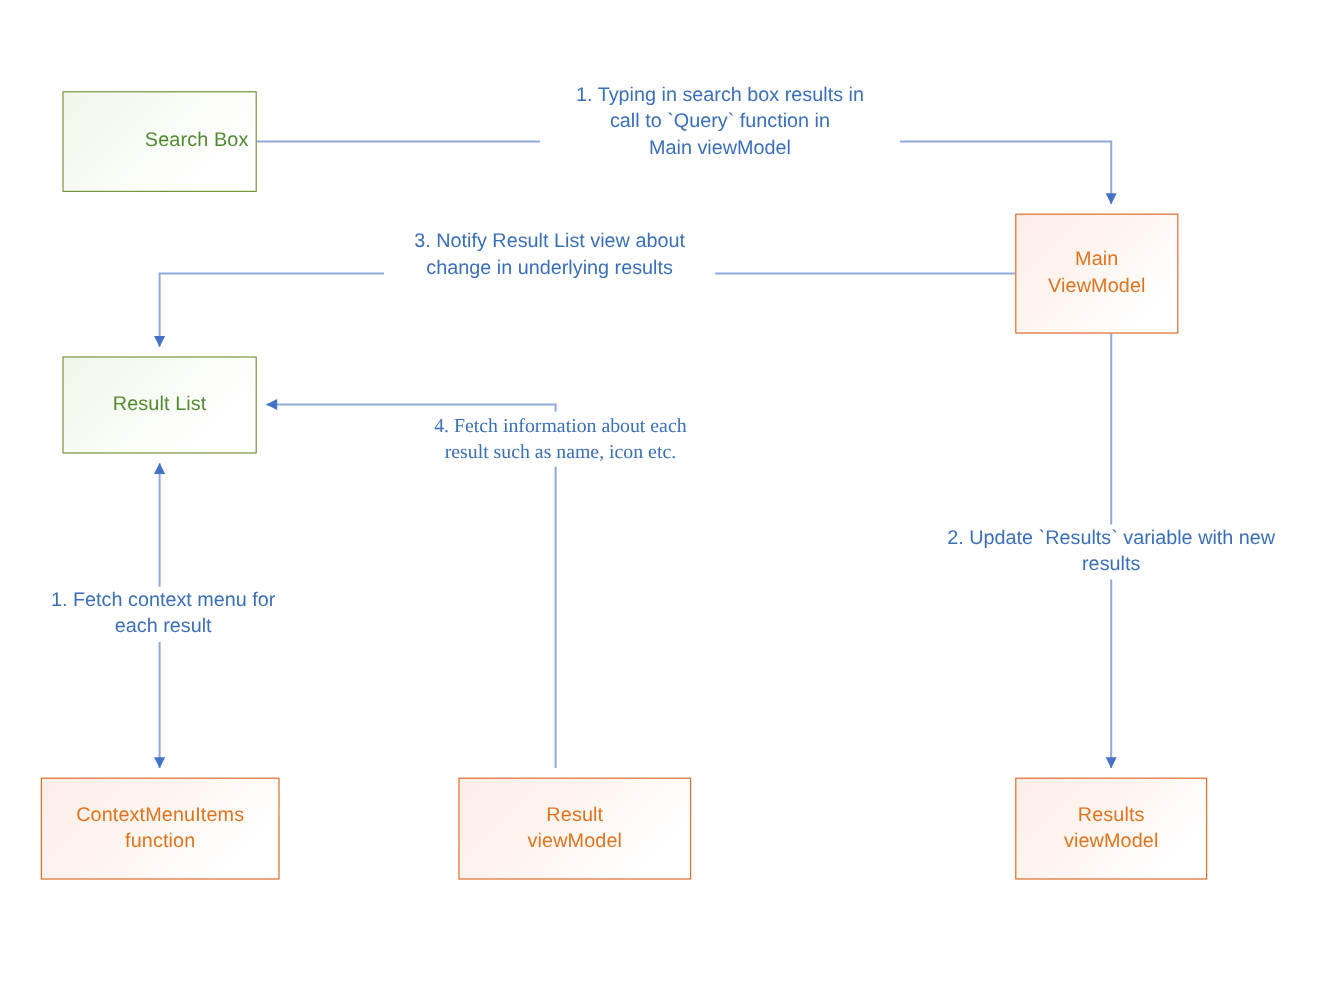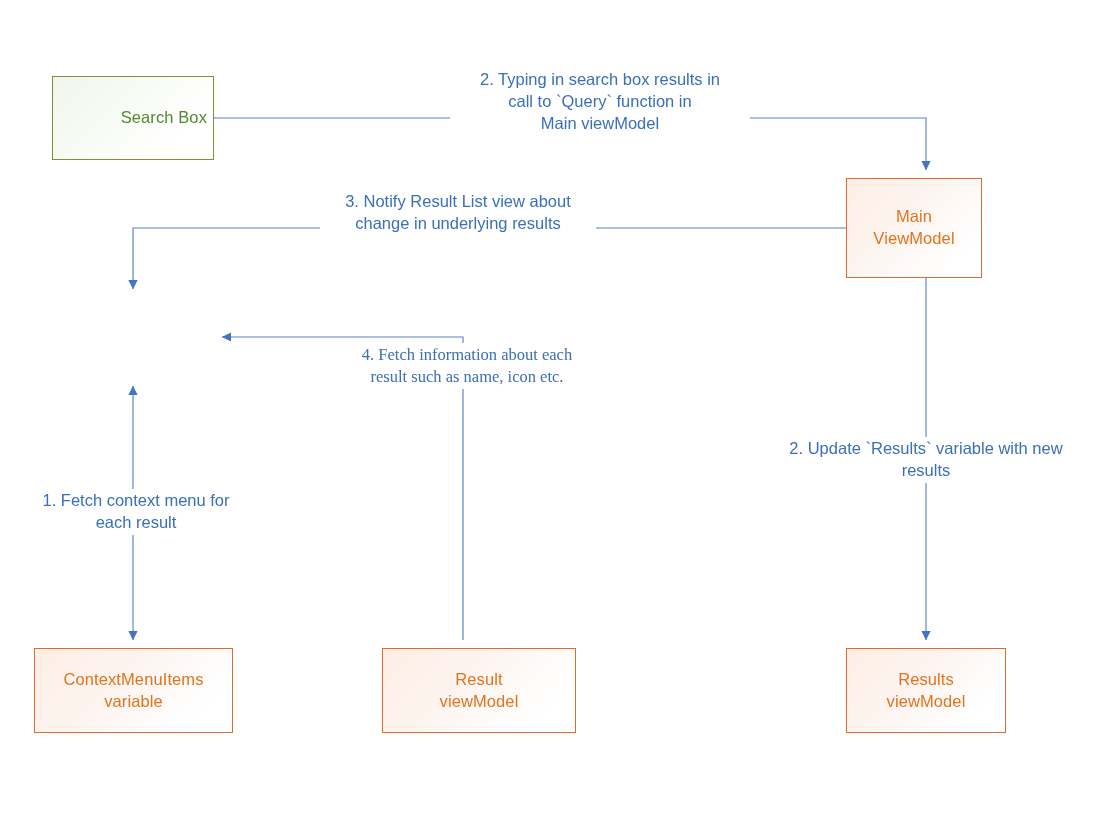--- a/index.html
+++ b/index.html
@@ -92,21 +92,21 @@
       <path d="M926,278 L926,640" marker-end="url(#tri-end)"></path>
 
       <path d="M846,228 L133,228 L133,289" marker-end="url(#tri-end)"></path>
 
       <path d="M463,640 L463,337 L222,337" marker-end="url(#tri-end)"></path>
 
       <path d="M133,386 L133,640" marker-end="url(#tri-end)" marker-start="url(#tri-start)"></path>
     </g>
   </svg>
 
-  <div class="edge-label" style="left:450px; top:68px; width:300px;">2. Typing in search box results in
+  <div class="edge-label" style="left:450px; top:68px; width:300px;">1. Typing in search box results in
 call to `Query` function in
 Main viewModel</div>
 
   <div class="edge-label" style="left:758px; top:437px; width:336px;">2. Update `Results` variable with new
 results</div>
 
   <div class="edge-label" style="left:320px; top:190px; width:276px;">3. Notify Result List view about
 change in underlying results</div>
 
   <div class="edge-label" style="left:327px; top:343px; width:280px;font-family:Liberation Serif, serif;">4. Fetch information about each
@@ -117,24 +117,27 @@
 
   <div class="node view" style="left:52px; top:76px; width:162px; height:84px;justify-content:flex-end;">
     <span class="node-label">Search Box</span>
   </div>
 
   <div class="node vm" style="left:846px; top:178px; width:136px; height:100px;">
     <span class="node-label">Main
 ViewModel</span>
   </div>
 
+  <div class="node view" style="left:52px; top:297px; width:162px; height:81px;">
+    <span class="node-label">Result List</span>
+  </div>
 
   <div class="node vm" style="left:34px; top:648px; width:199px; height:85px;">
     <span class="node-label">ContextMenuItems
-variable</span>
+function</span>
   </div>
 
   <div class="node vm" style="left:382px; top:648px; width:194px; height:85px;">
     <span class="node-label">Result
 viewModel</span>
   </div>
 
   <div class="node vm" style="left:846px; top:648px; width:160px; height:85px;">
     <span class="node-label">Results
 viewModel</span>

